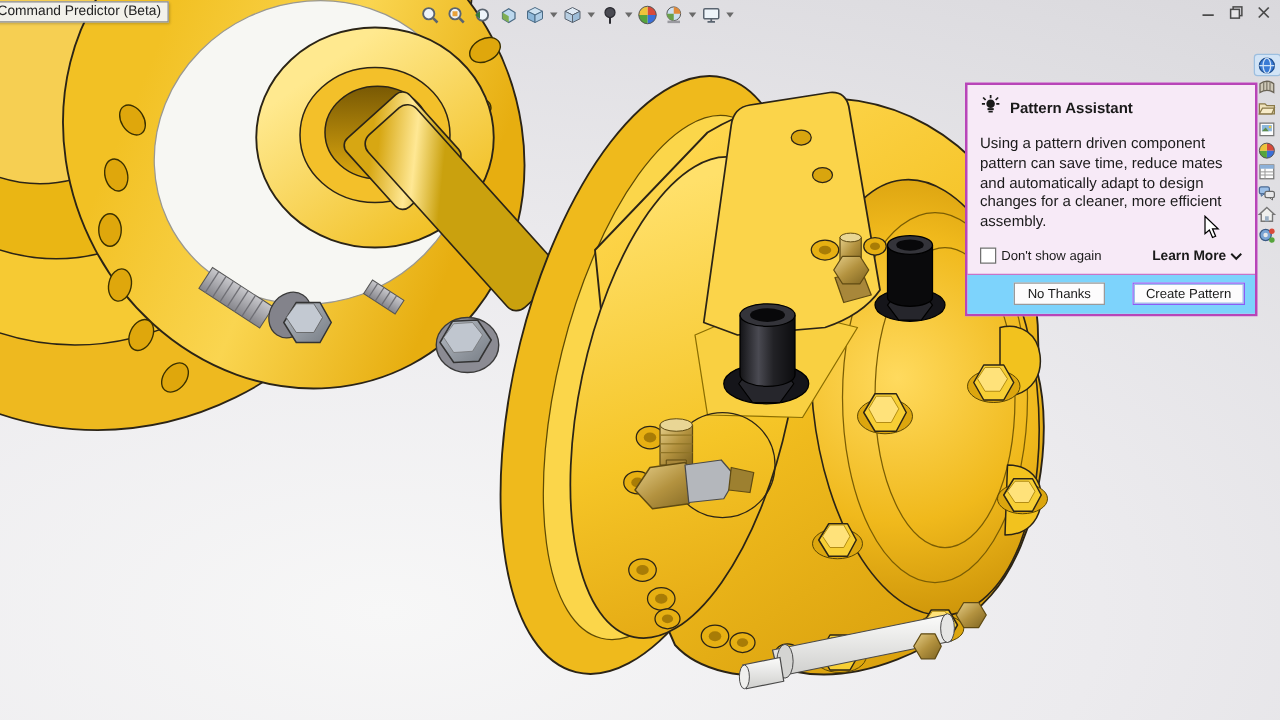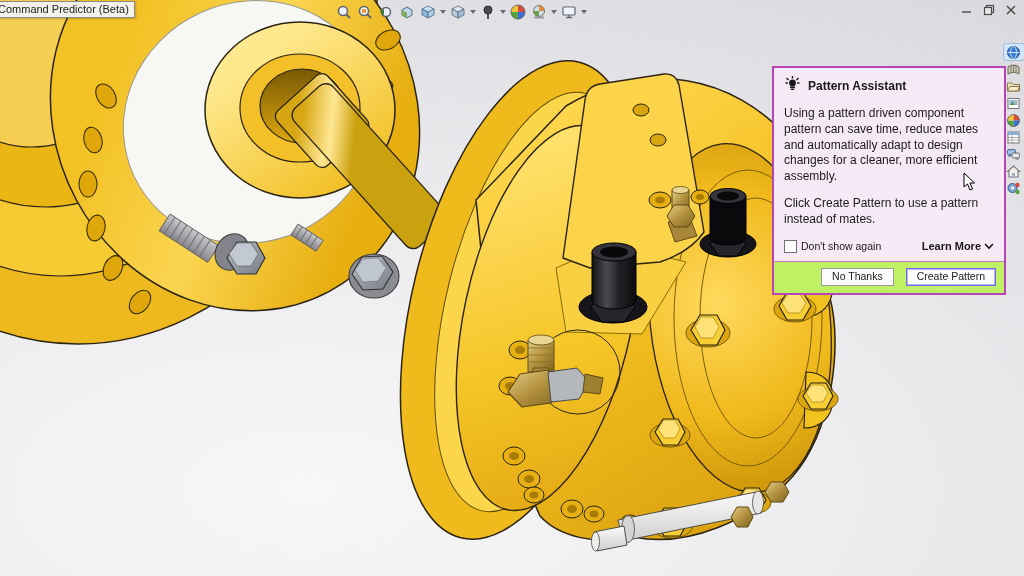--- a/index.html
+++ b/index.html
@@ -27,21 +27,21 @@
   #dlg{left:772px;top:28px;width:230px;background:#f7eaf7;border:2px solid #b845b8;color:#1a1a1a;margin-top:38px;}
   #dlg-head{display:flex;align-items:center;gap:7px;padding:7px 10px 2px 10px;}
   #dlg-title{font-size:12px;font-weight:bold;}
   #dlg-body{padding:8px 10px 0 10px;font-size:12px;line-height:1.32;}
   #dlg-body p{margin:0 0 11px 0;}
   #dlg-row{display:flex;justify-content:space-between;padding:1px 10px 8px 10px;}
   #chk-wrap{display:flex;align-items:center;gap:4px;font-size:10.5px;}
   #chk{width:11px;height:11px;background:#fff;border:1px solid #707070;display:inline-block;}
   #learn{display:flex;align-items:center;gap:3px;font-size:11px;font-weight:bold;cursor:pointer;}
   #dlg-sep{height:0;border-top:1px solid #c775c7;}
-  #dlg-btns{display:flex;justify-content:flex-end;gap:12px;padding:6px 8px 7px 8px;background:#bef264;}
+  #dlg-btns{display:flex;justify-content:flex-end;gap:22px;padding:6px 8px 7px 8px;background:#7dd3fc;}
   .dbtn{font-family:"Liberation Sans",sans-serif;font-size:10.5px;padding:1px 10px 2px 10px;height:18px;
         background:#fdfcfd;border:1px solid #9a9a9a;color:#1a1a1a;}
   .dbtn.primary{border:1px solid #8b5cf6;box-shadow:0 0 0 1px #9cc0e8 inset;}
   
   #cursor{left:963px;top:172px;pointer-events:none;}
 </style>
 </head>
 <body>
 
 <div id="viewport" class="abs">
@@ -491,21 +491,20 @@
           </g>
           <circle cx="8.5" cy="8" r="3.4" fill="#1a1a1a"></circle>
           <rect x="6" y="11.5" width="5" height="1.6" fill="#1a1a1a"></rect>
           <rect x="6.8" y="13.6" width="3.4" height="1.4" fill="#1a1a1a"></rect>
         </svg>
     </span>
     <span id="dlg-title">Pattern Assistant</span>
   </div>
   <div id="dlg-body">
     <p>Using a pattern driven component pattern can save time, reduce mates and automatically adapt to design changes for a cleaner, more efficient assembly.</p>
-    <p>Click Create Pattern to use a pattern instead of mates.</p>
   </div>
   <div id="dlg-row">
     <span id="chk-wrap">
       <span id="chk"></span>
       <span>Don't show again</span>
     </span>
     <span id="learn">
       <span>Learn More</span>
       <svg width="10" height="8">
           <polyline points="1,2 5,6 9,2" fill="none" stroke="#1a1a1a" stroke-width="1.6"></polyline>

